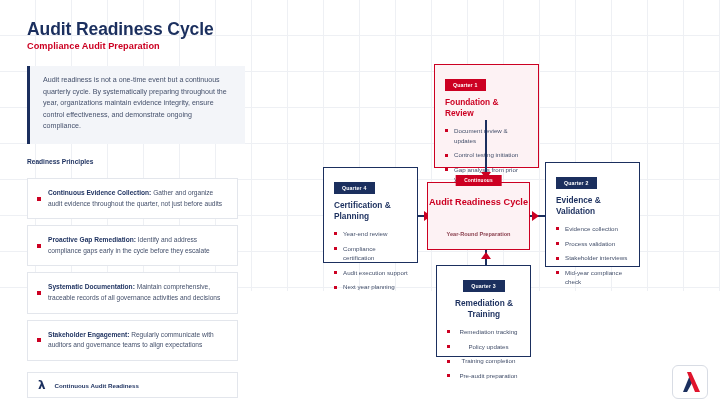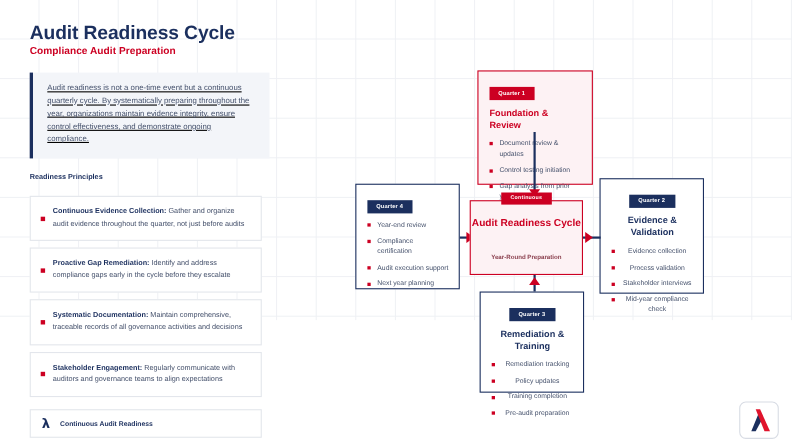--- a/index.html
+++ b/index.html
@@ -32,21 +32,20 @@
     color: #cc0022; letter-spacing: 0.05px;
   }
 
   
   .intro {
     position: absolute; left: 27px; top: 66px;
     width: 218px; height: 78px;
     background: #f3f5f9;
     border-left: 3px solid #1b2f5e;
     padding: 9px 14px 0 13px;
-    text-decoration: underline;
   }
   .intro p {
     font-size: 7.1px; line-height: 11.6px;
     color: #44506b;
   }
 
   .section-heading {
     position: absolute; left: 27px; top: 158px;
     font-size: 6.6px; font-weight: bold; color: #1b2f5e;
   }
@@ -224,21 +223,21 @@
     <span class="qbadge">Quarter 1</span>
     <div class="qtitle">Foundation &amp; Review</div>
     <ul class="qlist">
       <li>Document review &amp; updates</li>
       <li>Control testing initiation</li>
       <li>Gap analysis from prior year</li>
       <li>Audit plan alignment</li>
     </ul>
   </div>
 
-  <div class="qbox" style="left:545px; top:162px; width:95px; height:105px;text-align:center;">
+  <div class="qbox" style="left:545px; top:162px; width:95px; height:105px;">
     <span class="qbadge">Quarter 2</span>
     <div class="qtitle">Evidence &amp; Validation</div>
     <ul class="qlist">
       <li>Evidence collection</li>
       <li>Process validation</li>
       <li>Stakeholder interviews</li>
       <li>Mid-year compliance check</li>
     </ul>
   </div>
 
@@ -248,20 +247,21 @@
     <ul class="qlist">
       <li>Remediation tracking</li>
       <li>Policy updates</li>
       <li>Training completion</li>
       <li>Pre-audit preparation</li>
     </ul>
   </div>
 
   <div class="qbox" style="left:323px; top:167px; width:95px; height:96px;">
     <span class="qbadge">Quarter 4</span>
+    <div class="qtitle">Certification &amp; Planning</div>
     <ul class="qlist">
       <li>Year-end review</li>
       <li>Compliance certification</li>
       <li>Audit execution support</li>
       <li>Next year planning</li>
     </ul>
   </div>
 
   <div class="conn" style="left:485px; top:120px; width:2px; height:62px;">
     <div class="line-v" style="height:56px;"></div>

